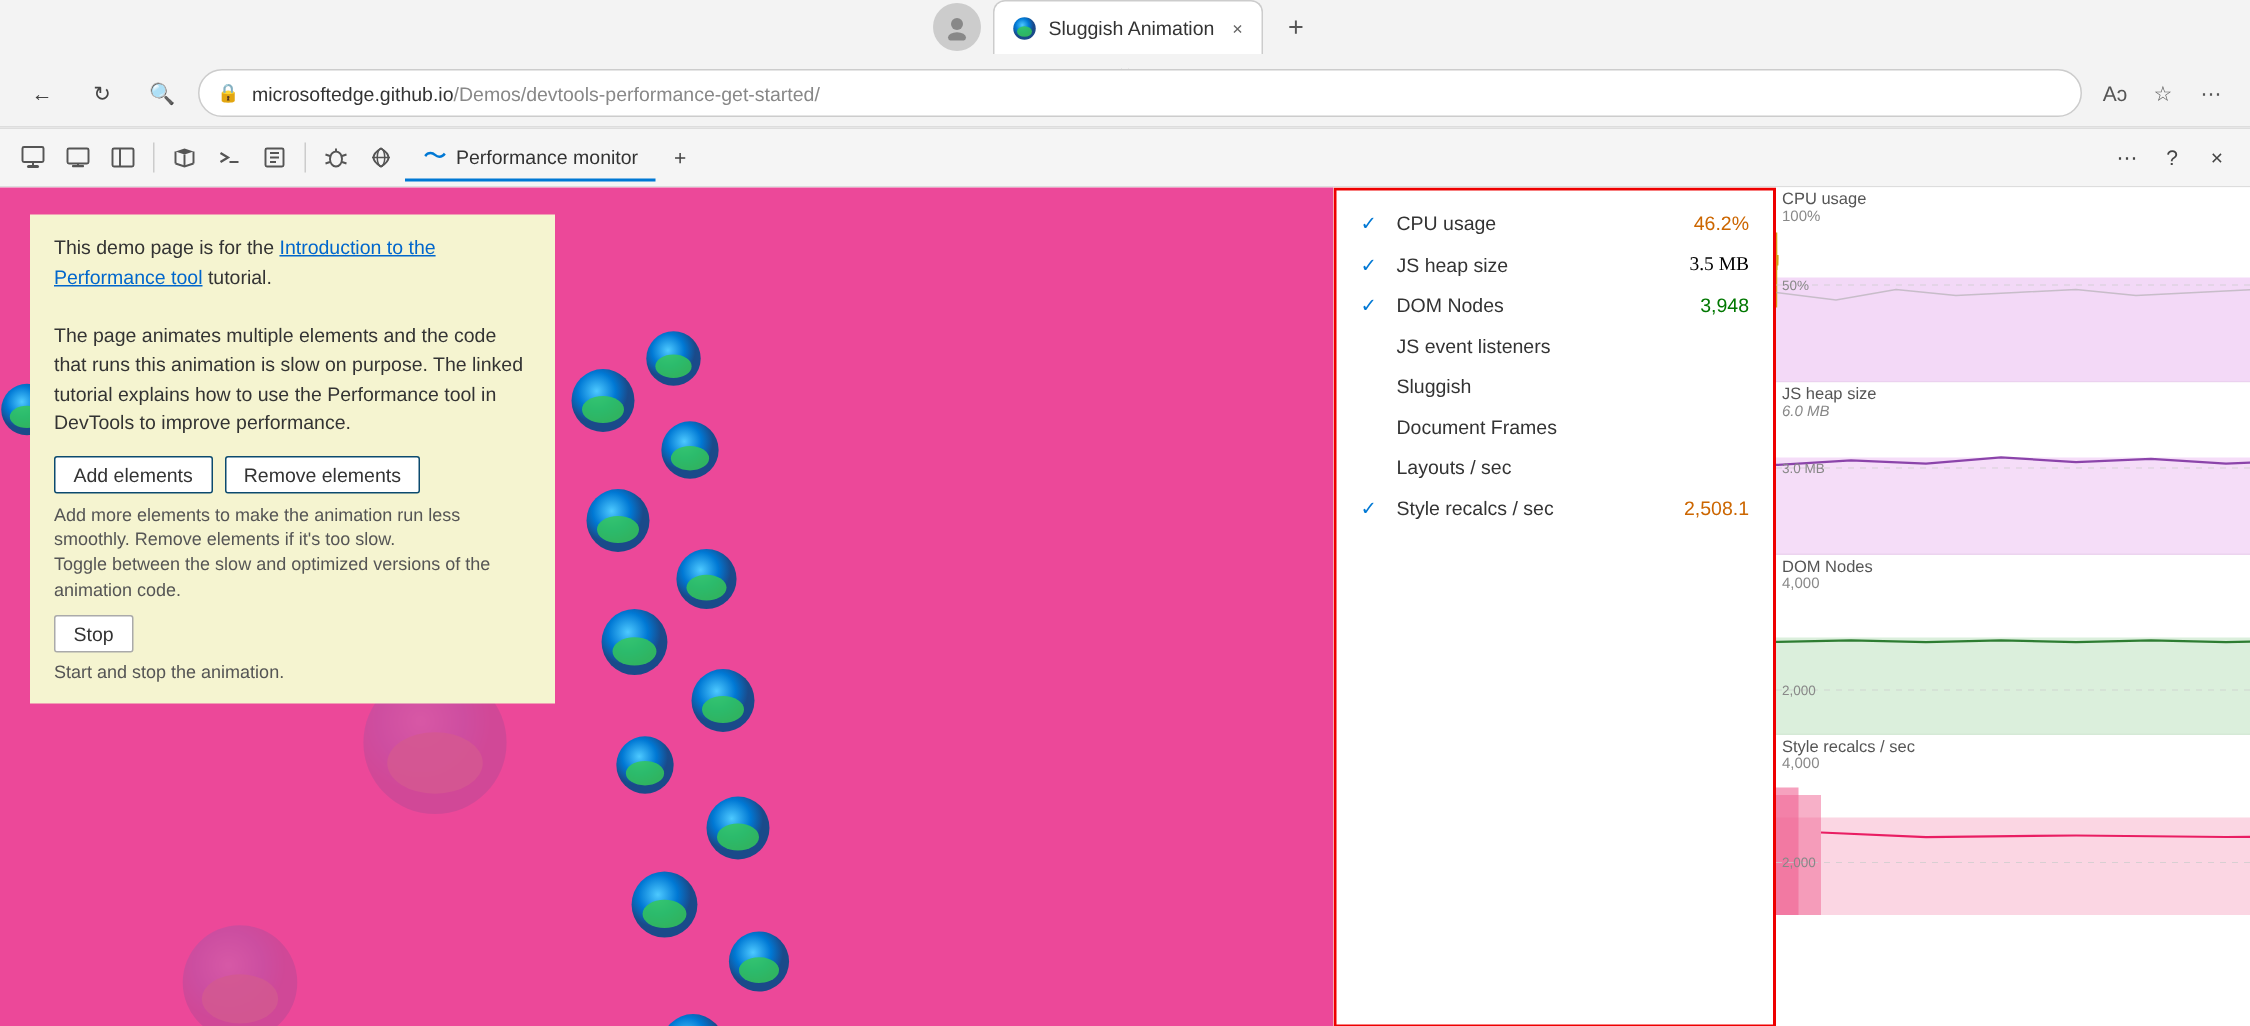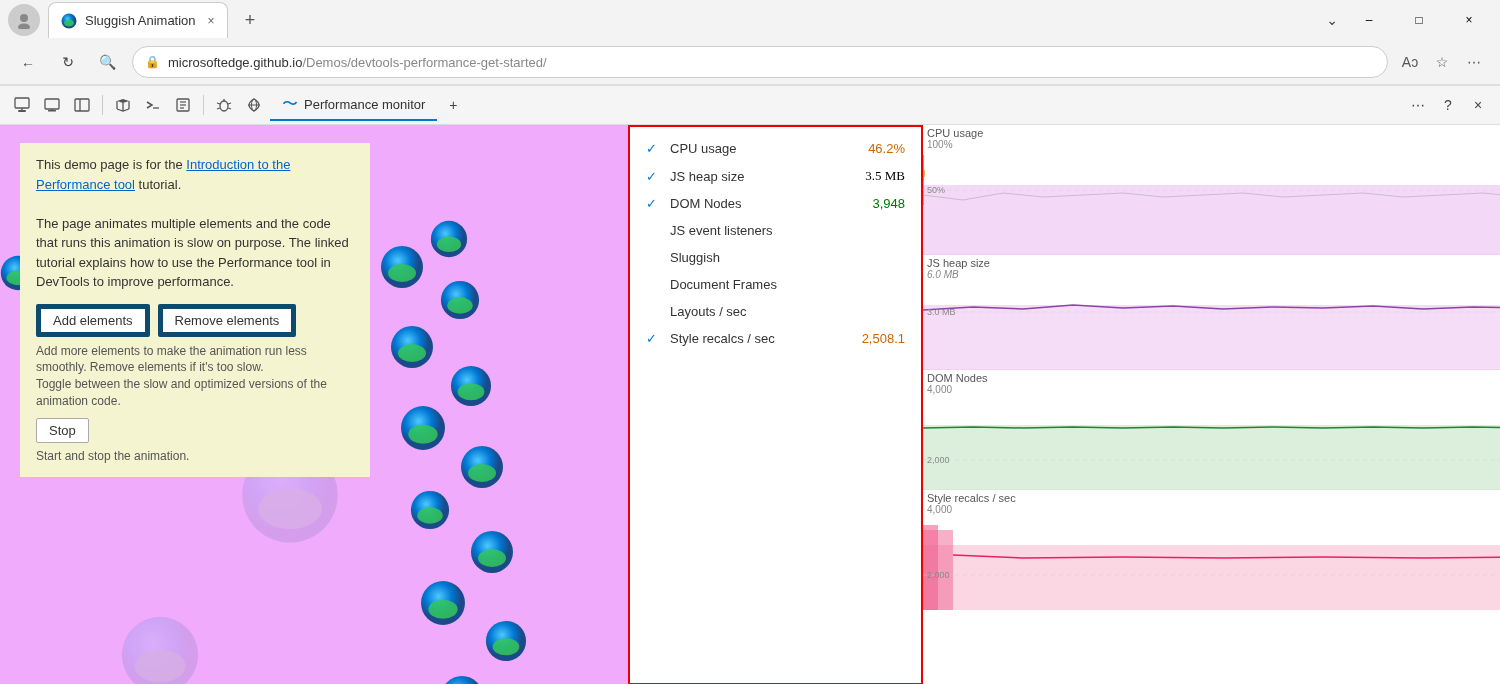--- a/index.html
+++ b/index.html
@@ -4,21 +4,21 @@
   <style>
     * { box-sizing: border-box; margin: 0; padding: 0; }
     body { font-family: 'Segoe UI', Arial, sans-serif; background: #f3f3f3; width: 1500px; height: 684px; overflow: hidden; }
 
     
     .browser-chrome { background: #f3f3f3; border-bottom: 1px solid #ddd; }
 
     
     .title-bar {
       display: flex; align-items: center; height: 40px;
-      padding: 0 8px; background: #f3f3f3;
+      padding: 0 8px; background: #f3f3f3; flex-direction: column;
     }
     .title-bar-left { display: flex; align-items: center; gap: 8px; flex: 1; }
     .profile-icon {
       width: 32px; height: 32px; border-radius: 50%; background: #ccc;
       display: flex; align-items: center; justify-content: center; font-size: 16px; color: #666;
     }
     .tab {
       display: flex; align-items: center; background: white; border: 1px solid #ccc;
       border-bottom: none; border-radius: 8px 8px 0 0; padding: 0 12px; height: 36px;
       gap: 8px; min-width: 180px;
@@ -62,34 +62,34 @@
     .dt-right { display: flex; gap: 2px; align-items: center; margin-left: auto; }
 
     
     .main-content {
       display: flex; height: calc(684px - 40px - 44px - 40px);
       background: white;
     }
 
     
     .page-content {
-      width: 628px; background: #f0abfc; position: relative; overflow: hidden;
+      width: 889px; background: #ec4899; position: relative; overflow: hidden;
       flex-shrink: 0;
       text-decoration: underline;
     }
 
     .info-box {
       position: absolute; top: 18px; left: 20px; right: 0;
       background: #f5f4d0; padding: 12px 16px; width: 350px;
       font-size: 13px; line-height: 1.5; color: #333;
     }
     .info-link { color: #0066cc; text-decoration: underline; cursor: pointer; }
     .btn-row { display: flex; gap: 8px; margin: 12px 0 6px; }
     .page-btn {
-      padding: 4px 12px; border: 5px solid #0c4a6e; background: white;
+      padding: 4px 12px; border: 1px solid #0c4a6e; background: white;
       border-radius: 2px; cursor: pointer; font-size: 13px; color: #333;
     }
     .small-text { font-size: 12px; color: #555; line-height: 1.4; }
     .radio-row { display: flex; gap: 16px; align-items: center; margin: 10px 0 6px; }
     .radio-label { display: flex; align-items: center; gap: 4px; font-size: 13px; color: #333; cursor: pointer; }
     .stop-btn {
       padding: 4px 12px; border: 1px solid #aaa; background: white;
       border-radius: 2px; cursor: pointer; font-size: 13px; color: #333; margin: 8px 0 4px;
     }
     .bottom-text { font-size: 12px; color: #555; }

